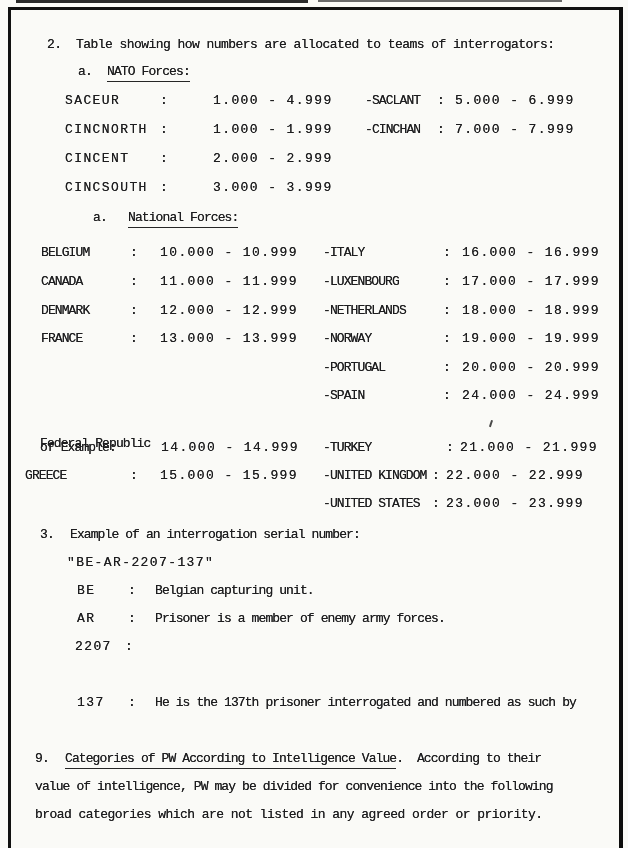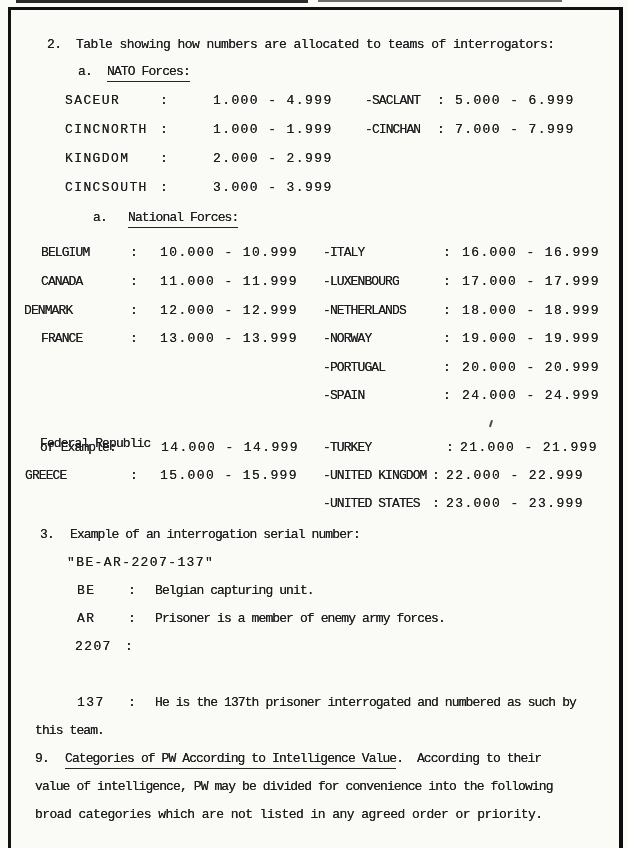--- a/index.html
+++ b/index.html
@@ -58,21 +58,21 @@
   </div>
   <div class="ln" style="top:122px">
     <span class="seg num" style="left:65px">CINCNORTH</span>
     <span class="seg" style="left:160px">:</span>
     <span class="seg num" style="left:213px">1.000 - 1.999</span>
     <span class="seg" style="left:365px">-CINCHAN</span>
     <span class="seg" style="left:437px">:</span>
     <span class="seg num" style="left:455px">7.000 - 7.999</span>
   </div>
   <div class="ln" style="top:151px">
-    <span class="seg num" style="left:65px">KINGDOM</span>
+    <span class="seg num" style="left:65px">CINCENT</span>
     <span class="seg" style="left:160px">:</span>
     <span class="seg num" style="left:213px">2.000 - 2.999</span>
   </div>
   <div class="ln" style="top:180px">
     <span class="seg num" style="left:65px">CINCSOUTH</span>
     <span class="seg" style="left:160px">:</span>
     <span class="seg num" style="left:213px">3.000 - 3.999</span>
   </div>
 
   <div class="ln" style="top:210px">
@@ -90,21 +90,21 @@
   </div>
   <div class="ln" style="top:274px">
     <span class="seg" style="left:41px">CANADA</span>
     <span class="seg" style="left:130px">:</span>
     <span class="seg num" style="left:160px">11.000 - 11.999</span>
     <span class="seg" style="left:323px">-LUXENBOURG</span>
     <span class="seg" style="left:443px">:</span>
     <span class="seg num" style="left:462px">17.000 - 17.999</span>
   </div>
   <div class="ln" style="top:303px">
-    <span class="seg" style="left:24px">DENMARK</span>
+    <span class="seg" style="left:41px">DENMARK</span>
     <span class="seg" style="left:130px">:</span>
     <span class="seg num" style="left:160px">12.000 - 12.999</span>
     <span class="seg" style="left:323px">-NETHERLANDS</span>
     <span class="seg" style="left:443px">:</span>
     <span class="seg num" style="left:462px">18.000 - 18.999</span>
   </div>
   <div class="ln" style="top:331px">
     <span class="seg" style="left:41px">FRANCE</span>
     <span class="seg" style="left:130px">:</span>
     <span class="seg num" style="left:160px">13.000 - 13.999</span>
@@ -165,23 +165,20 @@
   </div>
   <div class="ln" style="top:639px">
     <span class="seg num" style="left:75px">2207</span>
     <span class="seg" style="left:125px">:</span>
   </div>
   <div class="ln" style="top:695px">
     <span class="seg num" style="left:77px">137</span>
     <span class="seg" style="left:128px">:</span>
     <span class="seg" style="left:155px">He is the 137th prisoner interrogated and numbered as such by</span>
   </div>
-  <div class="ln" style="top:723px">
-    <span class="seg" style="left:35px">this team.</span>
-  </div>
 
   <div class="ln" style="top:751px">
     <span class="seg" style="left:35px">9.</span>
     <span class="seg" style="left:65px"><span class="ul">Categories of PW According to Intelligence Value</span><span>.  According to their</span></span>
   </div>
   <div class="ln" style="top:807px">
     <span class="seg t7" style="left:35px">broad categories which are not listed in any agreed order or priority.</span>
   </div>
   <div class="ln" style="top:779px">
     <span class="seg" style="left:35px">value of intelligence, PW may be divided for convenience into the following</span>

